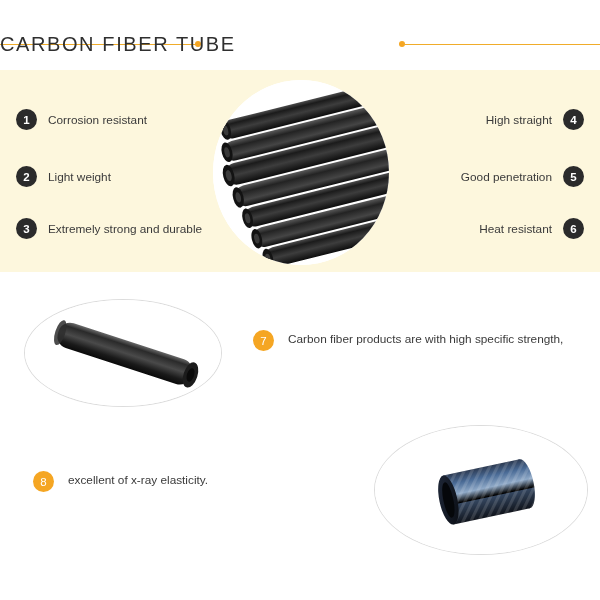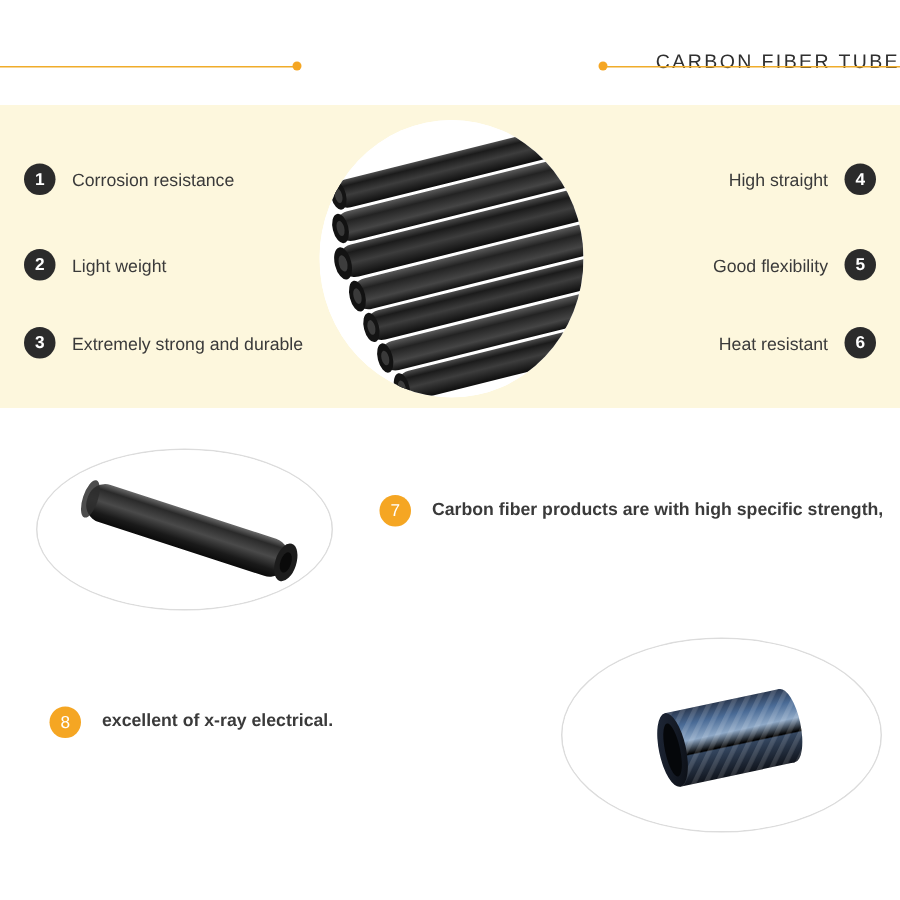--- a/index.html
+++ b/index.html
@@ -39,22 +39,22 @@
     border-radius: 50%;
     background: #f5a623;
   }
   .header-dot.left  { left: 195px; }
   .header-dot.right { right: 195px; }
   .header-title {
     position: absolute;
     left: 0;
     right: 0;
     top: 33px;
-    text-align: right;
-    font-size: 13px;
+    text-align: left;
+    font-size: 20px;
     letter-spacing: 1.6px;
     color: #2f2f2f;
     white-space: nowrap;
   }
 
   
   .feature-panel {
     position: absolute;
     left: 0;
     top: 70px;
@@ -130,21 +130,20 @@
     position: absolute;
     display: flex;
     align-items: flex-start;
     gap: 14px;
   }
   .para-block .badge { margin-top: 1px; }
   .para-text {
     font-size: 11.8px;
     line-height: 21px;
     color: #3a3a3a;
-    font-weight: bold;
   }
   .para-text div { white-space: nowrap; }
 
   .para-7 { left: 253px; top: 329px; }
   .para-8 { left: 33px;  top: 470px; }
 
   
   .tube-ellipse-2 {
     position: absolute;
     left: 374px;
@@ -166,38 +165,38 @@
   <div class="header-dot left"></div>
   <div class="header-title">CARBON FIBER TUBE</div>
   <div class="header-dot right"></div>
   <div class="header-rule right"></div>
 </div>
 
 <div class="feature-panel"></div>
 
 <div class="feat-row left r1">
   <div class="badge">1</div>
-  <span>Corrosion resistance</span>
+  <span>Corrosion resistant</span>
 </div>
 <div class="feat-row left r2">
   <div class="badge">2</div>
   <span>Light weight</span>
 </div>
 <div class="feat-row left r3">
   <div class="badge">3</div>
   <span>Extremely strong and durable</span>
 </div>
 
 <div class="feat-row right r1">
   <div class="badge">4</div>
   <span>High straight</span>
 </div>
 <div class="feat-row right r2">
   <div class="badge">5</div>
-  <span>Good flexibility</span>
+  <span>Good penetration</span>
 </div>
 <div class="feat-row right r3">
   <div class="badge">6</div>
   <span>Heat resistant</span>
 </div>
 
 <div class="circle-photo">
   <svg width="176" height="185" viewBox="0 0 176 185">
     <defs>
       <linearGradient id="tubeG" x1="0" y1="0" x2="0" y2="1">
@@ -278,21 +277,21 @@
 <div class="para-block para-7">
   <div class="badge orange">7</div>
   <div class="para-text">
     <div>Carbon fiber products are with high specific strength,</div>
   </div>
 </div>
 
 <div class="para-block para-8">
   <div class="badge orange">8</div>
   <div class="para-text">
-    <div>excellent of x-ray electrical.</div>
+    <div>excellent of x-ray elasticity.</div>
   </div>
 </div>
 
 <div class="tube-ellipse-2">
   <svg width="212" height="128" viewBox="0 0 212 128">
     <defs>
       <linearGradient id="blueTube" x1="0" y1="0" x2="0" y2="1">
         <stop offset="0%" stop-color="#2c3a52"></stop>
         <stop offset="20%" stop-color="#4a6b96"></stop>
         <stop offset="42%" stop-color="#8fa9c7"></stop>

